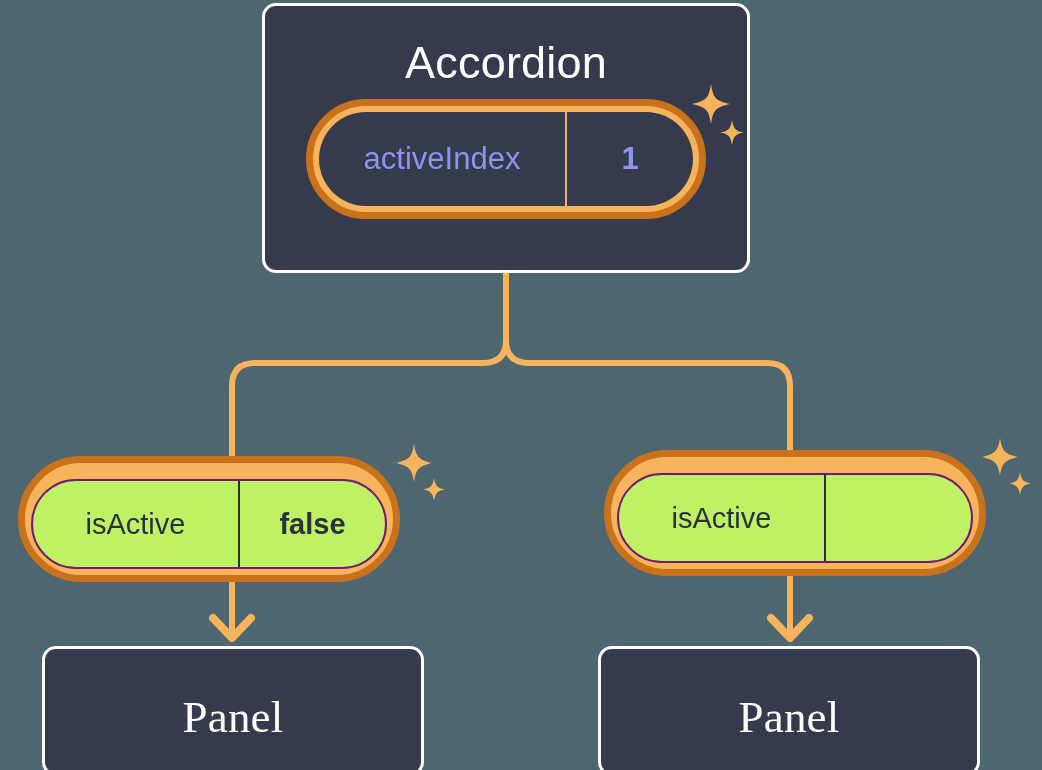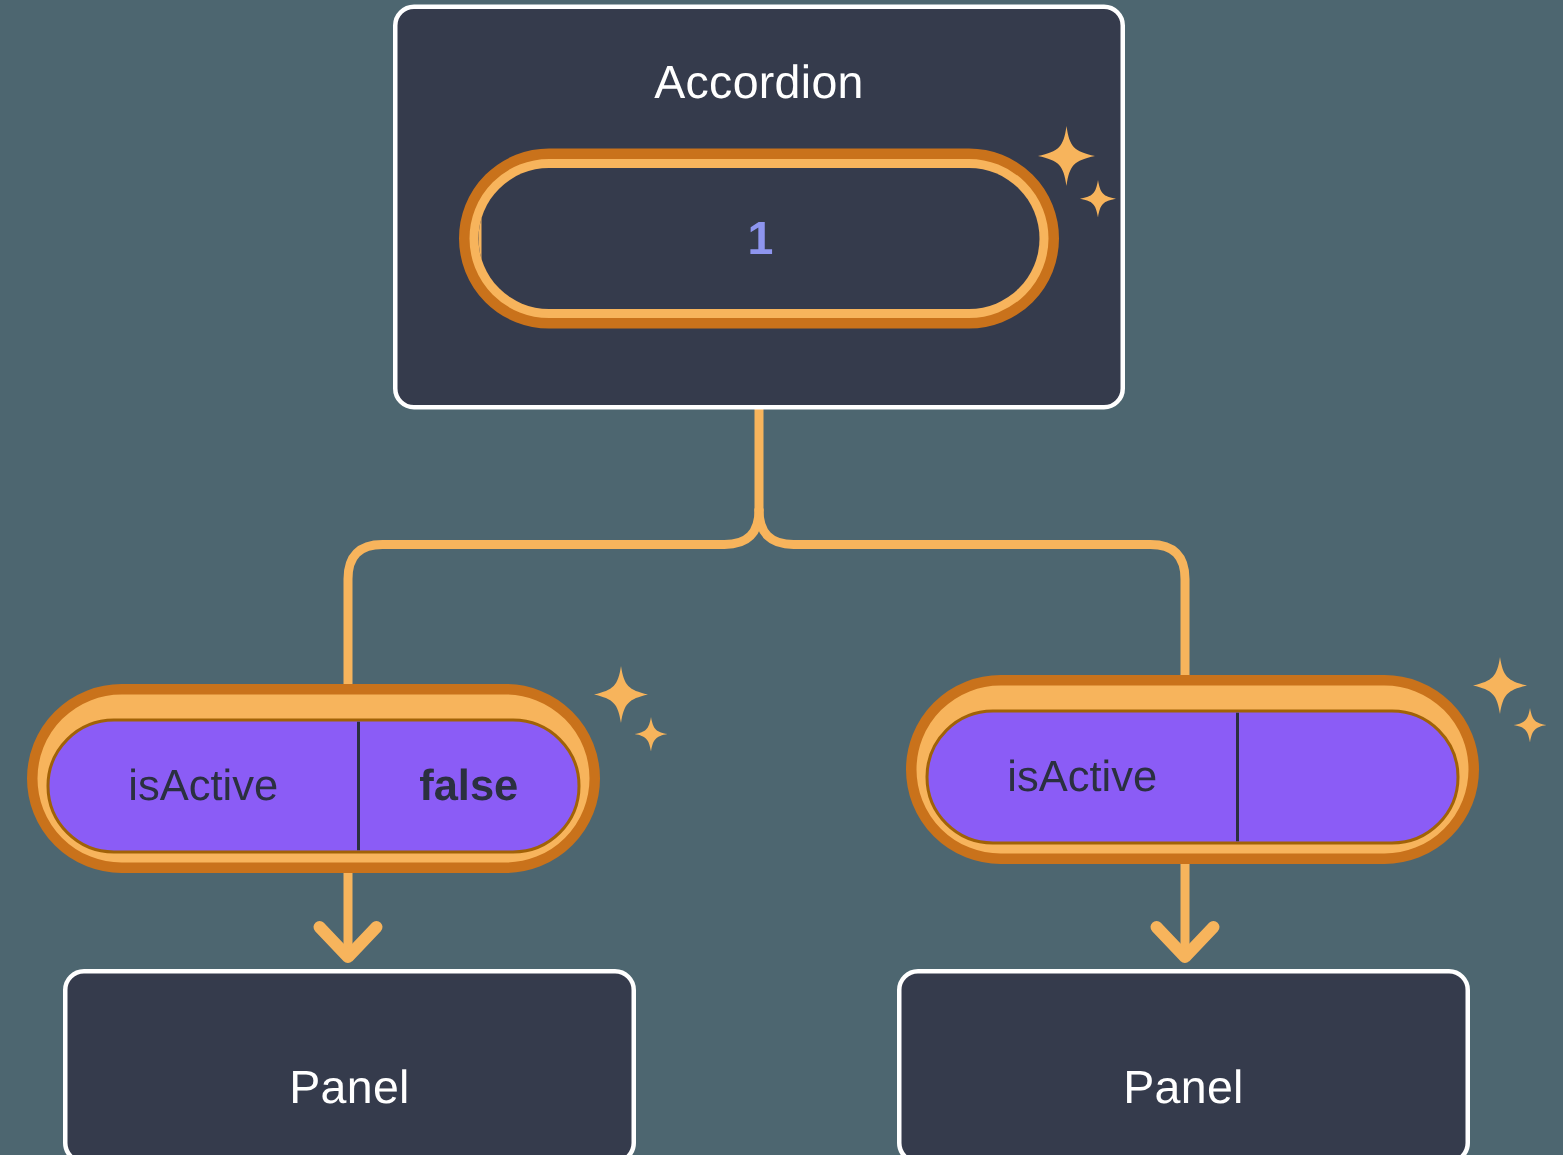--- a/index.html
+++ b/index.html
@@ -37,21 +37,21 @@
   .comp-box {
     position: absolute;
     background: #353b4c;
     border: 3px solid #ffffff;
     border-radius: 14px;
     z-index: 2;
   }
 
   .comp-title {
     color: #ffffff;
-    font-size: 31px;
+    font-size: 45px;
     font-weight: 400;
     letter-spacing: 0.2px;
     text-align: center;
     width: 100%;
   }
 
   
   #accordion-box {
     left: 262px;
     top: 3px;
@@ -66,21 +66,22 @@
   
   .panel-box {
     top: 646px;
     width: 382px;
     height: 130px;
   }
   #panel-left  { left: 42px; }
   #panel-right { left: 598px; }
 
   .panel-box .comp-title {
-    margin-top: 58px;
+    margin-top: 42px;
+    font-family: Liberation Serif, serif;
   }
 
   
   .pill {
     position: absolute;
     z-index: 3;
     display: flex;
     align-items: stretch;
     border-radius: 999px;
     
@@ -117,22 +118,22 @@
     font-weight: 700;
   }
   .pill.dark .pill-divider {
     width: 2px;
     background: #f7b45c;
     align-self: stretch;
   }
 
   
   .pill.purple .pill-inner {
-    background: #8b5cf6;
-    border: 2px solid #a16207;
+    background: #bef264;
+    border: 2px solid #701a75;
     margin-top: 10px;
   }
   .pill.purple .pill-key {
     color: #2b3040;
     font-size: 29px;
     font-weight: 400;
   }
   .pill.purple .pill-val {
     color: #2b3040;
     font-size: 29px;
@@ -213,20 +214,21 @@
       <path fill="none" stroke="#f7b45c" stroke-width="8" stroke-linecap="round" stroke-linejoin="round" d="M 771,618 L 790,638 L 809,618"></path>
     </g>
   </svg>
 
   <div class="comp-box" id="accordion-box">
     <div class="comp-title">Accordion</div>
   </div>
 
   <div class="pill dark" id="pill-active-index">
     <div class="pill-inner">
+      <div class="pill-cell pill-key">activeIndex</div>
       <div class="pill-divider"></div>
       <div class="pill-cell pill-val">1</div>
     </div>
   </div>
 
   <div class="sparkle-group" id="sparkles-accordion">
     <svg width="60" height="70" viewBox="0 0 60 70">
       <path fill="#f7b45c" d="M23 2 C25 16 28 19 42 22 C28 25 25 28 23 42 C21 28 18 25 4 22 C18 19 21 16 23 2 Z"></path>
       <path fill="#f7b45c" d="M44 38 C45.5 47 47.5 49 56 50.5 C47.5 52 45.5 54 44 63 C42.5 54 40.5 52 32 50.5 C40.5 49 42.5 47 44 38 Z"></path>
     </svg>

